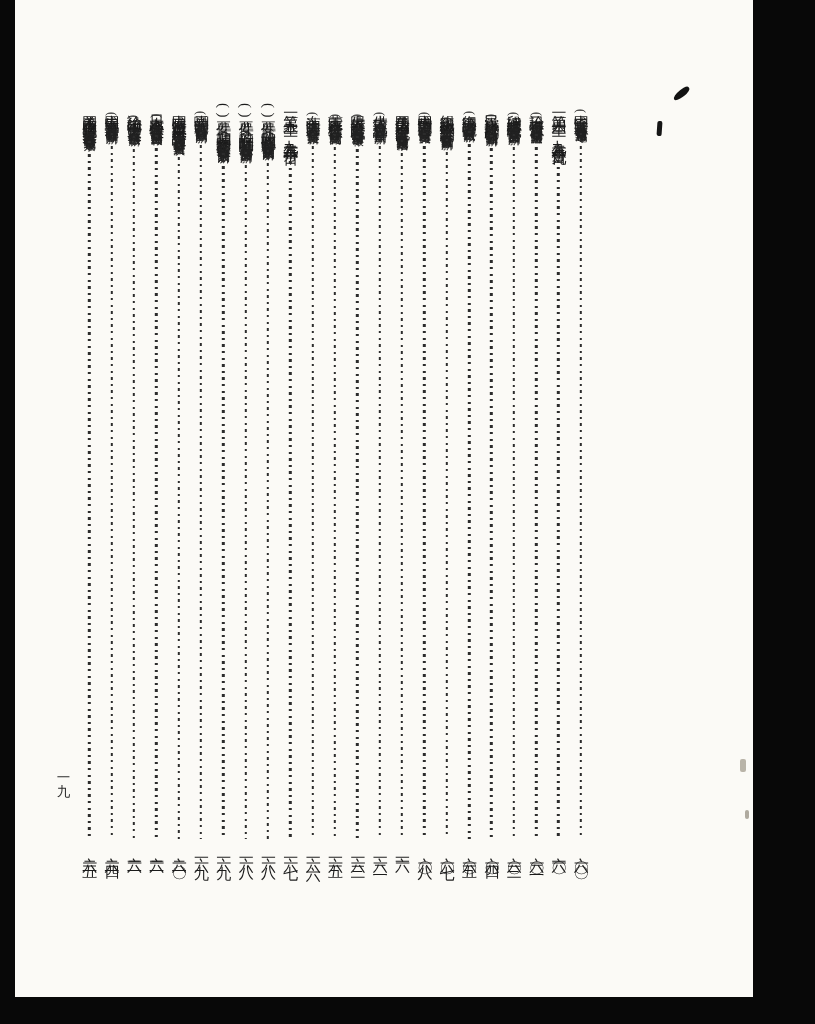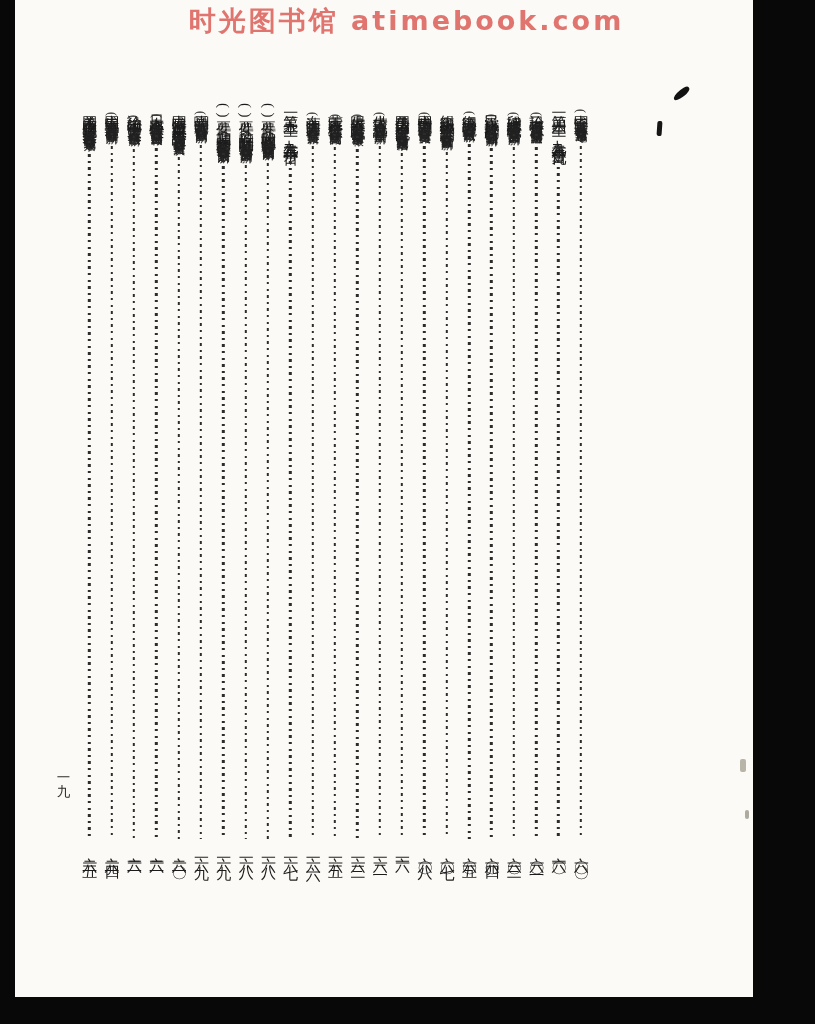--- a/index.html
+++ b/index.html
@@ -60,21 +60,20 @@
 </style>
 </head>
 <body>
 
 <div class="page">
 
   <div class="bar bar-left"></div>
   <div class="bar bar-right"></div>
   <div class="bar bar-bottom"></div>
 
-  <div class="watermark" style="--wm-color: #e0746e; color: rgb(224, 116, 110);">时光图书馆 atimebook.com</div>
 
   <div class="ink-blob"></div>
   <div class="ink-tick"></div>
   <div class="smudge-a"></div>
   <div class="smudge-b"></div>
 
   <div class="folio">一九</div>
 
   <div class="toc">
       <div class="entry">

